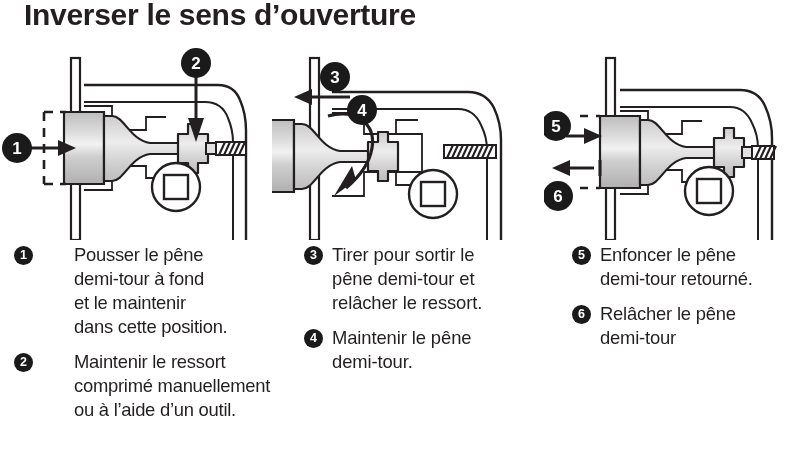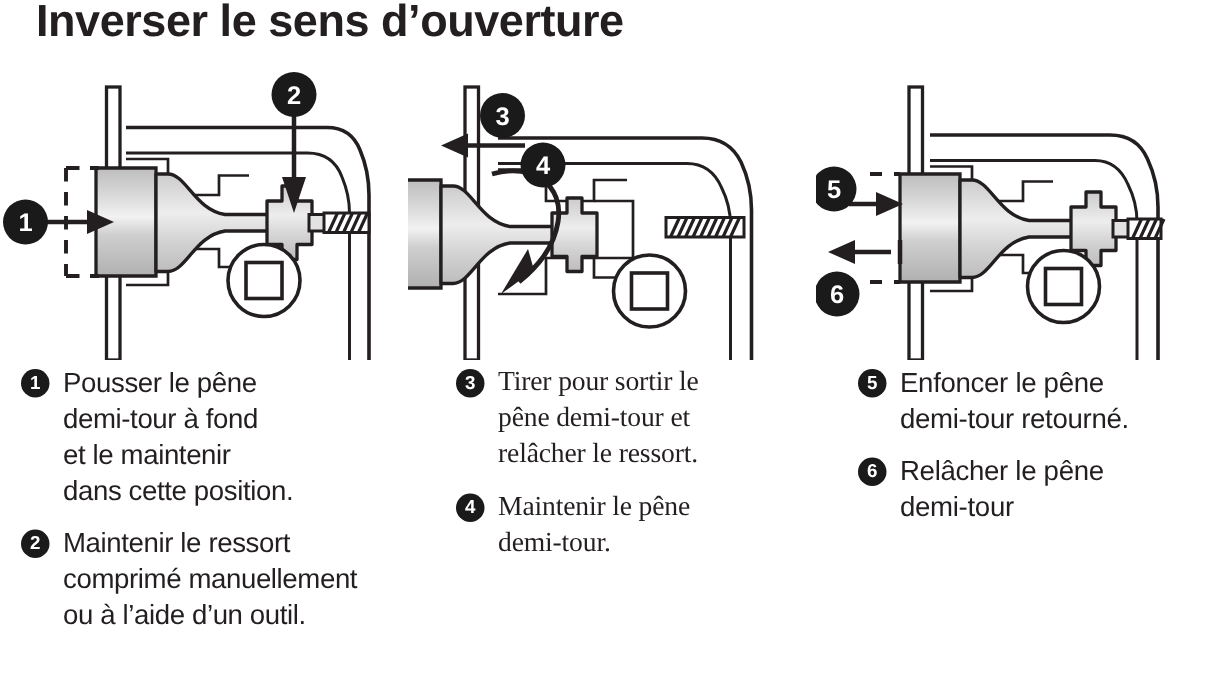--- a/index.html
+++ b/index.html
@@ -37,22 +37,22 @@
     width:19px;height:19px;border-radius:50%;
     background:#1a1a1a;color:#ffffff;
     font-size:12.5px;font-weight:bold;
     display:flex;align-items:center;justify-content:center;
     line-height:1;
   }
   .step-text{
     font-size:18.4px;line-height:1.3;color:#231f20;
     white-space:pre-line;
   }
-  #col-1 .step-text{letter-spacing:-0.25px;}
-  #col-2 .step-text{letter-spacing:-0.1px;font-family:Liberation Serif, serif;}
+  #col-1 .step-text{letter-spacing:-0.25px;margin-left:32px;}
+  #col-2 .step-text{letter-spacing:-0.1px;}
   #col-3 .step-text{letter-spacing:-0.2px;}
 </style>
 </head>
 <body>
 
 <div class="page">
 
   <div class="title">Inverser le sens d’ouverture</div>
 
   <div class="diagrams">

